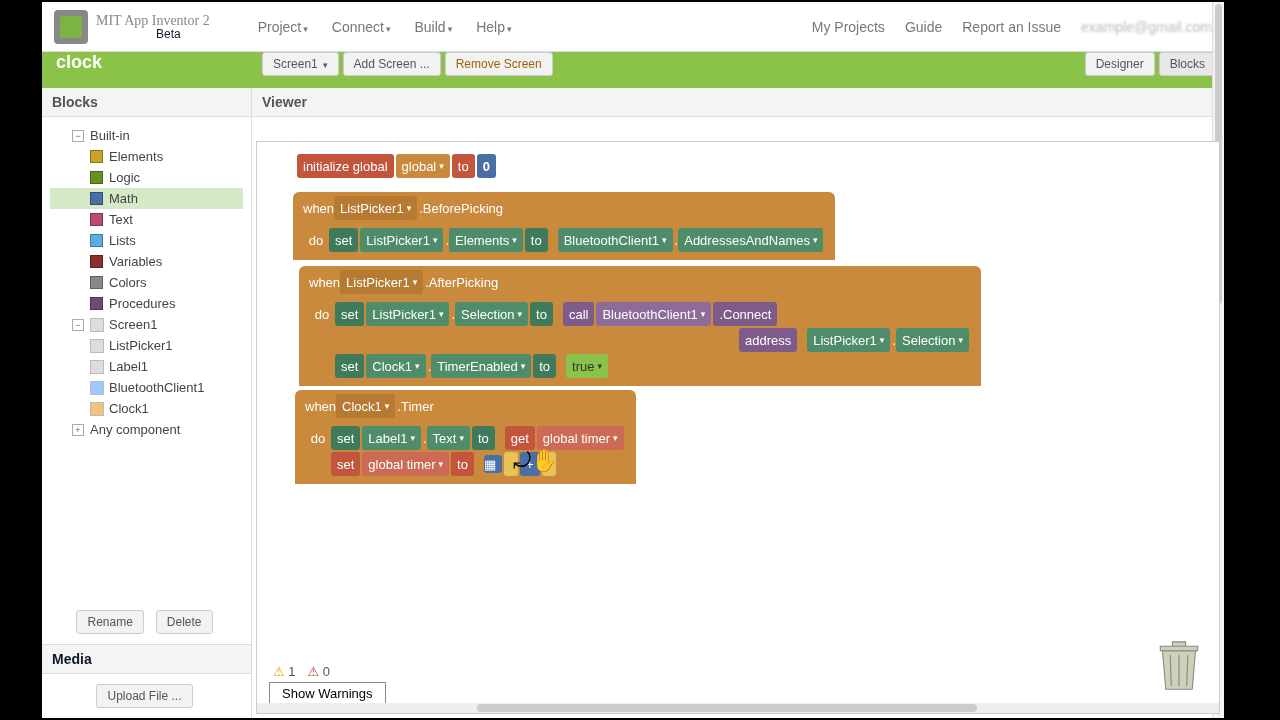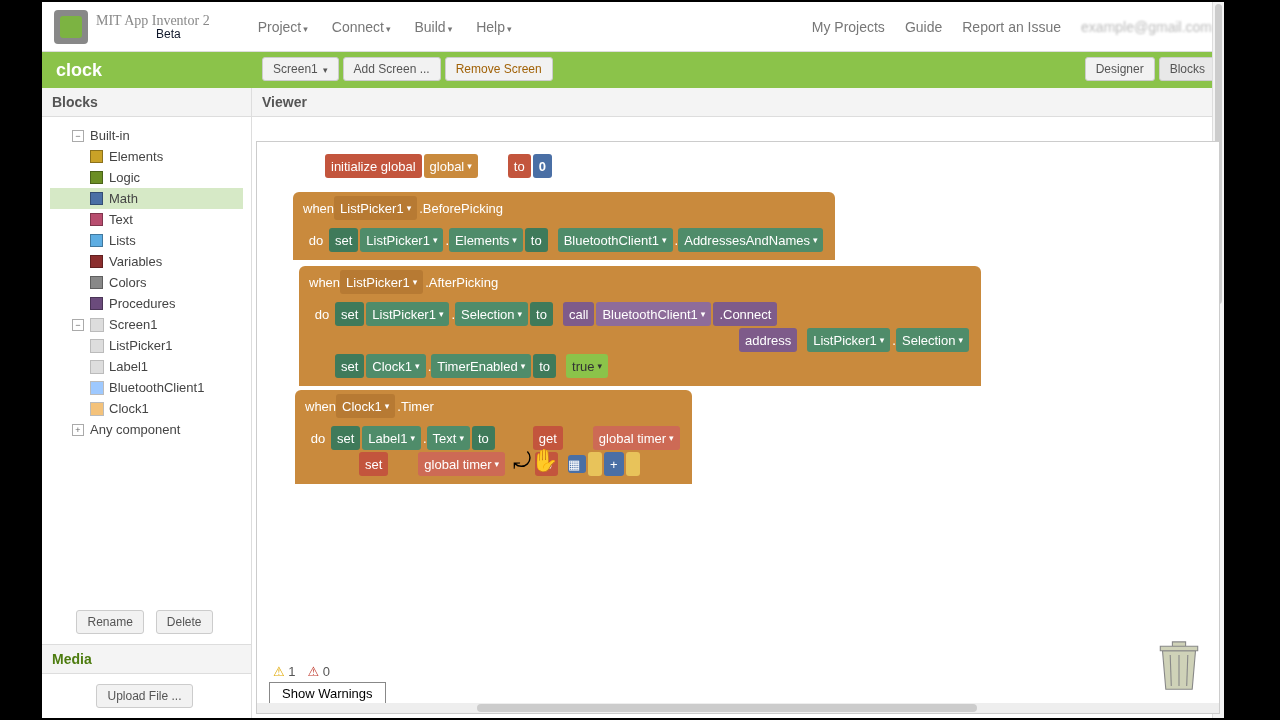--- a/index.html
+++ b/index.html
@@ -9,21 +9,21 @@
 .logo { width: 34px; height: 34px; background: #888; border-radius: 4px; margin-right: 8px; position: relative; }
 .logo::after { content: ""; position: absolute; top: 6px; left: 6px; right: 6px; bottom: 6px; background: #7cb342; border-radius: 3px; }
 .app-title { font-size: 14px; color: #888; font-family: Liberation Serif, serif; }
 .app-sub { font-size: 12px; color: #0f172a; margin-left: 60px; margin-top: -2px; }
 .title-wrap { display: flex; flex-direction: column; }
 .menus { display: flex; margin-left: 48px; gap: 24px; }
 .menu-item { font-size: 14px; color: #777; cursor: pointer; }
 .caret { font-size: 9px; margin-left: 2px; }
 .right-links { margin-left: auto; display: flex; gap: 20px; font-size: 14px; color: #777; }
 .right-links .user { color: #bbb; filter: blur(1px); }
-.greenbar { background: #8bc34a; height: 36px; display: flex; align-items: flex-end; padding: 7px 4px; }
+.greenbar { background: #8bc34a; height: 36px; display: flex; align-items: flex-start; padding: 0 4px; }
 .proj-name { color: #fff; font-size: 18px; font-weight: bold; margin-left: 10px; margin-right: 160px; }
 .btn { background: #f2f2f2; border: 1px solid #ccc; border-radius: 3px; padding: 4px 10px; font-size: 12px; color: #555; cursor: pointer; margin-right: 4px; }
 .btn.disabled { color: #a16207; }
 .btn.active { background: #e8e8e8; }
 .spacer { flex: 1; }
 .main { display: flex; height: calc(100% - 86px); }
 .left-panel { width: 210px; border-right: 1px solid #ddd; display: flex; flex-direction: column; }
 .panel-head { background: #f4f4f4; border-bottom: 1px solid #ddd; padding: 6px 10px; font-size: 14px; font-weight: bold; color: #555; }
 .tree { padding: 8px 8px; font-size: 13px; color: #444; flex: 1; overflow: auto; }
 .tree-row { display: flex; align-items: center; padding: 3px 0; cursor: pointer; }
@@ -37,35 +37,35 @@
 .swatch.pink { background: #b84d6f; }
 .swatch.cyan { background: #5dade2; }
 .swatch.gray { background: #888; }
 .swatch.brown { background: #8b2e2e; }
 .swatch.purple { background: #6b4b7c; }
 .comp-icon { width: 14px; height: 14px; margin-right: 5px; background: #ddd; border: 1px solid #bbb; }
 .comp-icon.blue { background: #9ec9ff; }
 .comp-icon.orange { background: #f4c27a; }
 .selected { background: #d6e9c6; }
 .bottom-btns { display: flex; justify-content: center; gap: 8px; padding: 10px; }
-.media-head { background: #f4f4f4; border-top: 1px solid #ddd; border-bottom: 1px solid #ddd; padding: 6px 10px; font-size: 14px; font-weight: bold; color: #4d7c0f; }
+.media-head { background: #f4f4f4; border-top: 1px solid #ddd; border-bottom: 1px solid #ddd; padding: 6px 10px; font-size: 14px; font-weight: bold; color: #0f172a; }
 .media-body { padding: 10px; display: flex; justify-content: center; }
 .viewer-panel { flex: 1; display: flex; flex-direction: column; gap: 20px; }
 .workspace { flex: 1; margin: 4px; border: 1px solid #ccc; position: relative; background: #fff; overflow: hidden; }
 .block { position: absolute; font-size: 13px; color: #fff; }
 .bl { display: inline-flex; align-items: center; height: 24px; padding: 0 6px; border-radius: 3px; margin-right: 2px; }
 .bl.dd::after { content: "▾"; font-size: 9px; margin-left: 3px; }
 .orange { background: #c98a3d; }
 .orange-d { background: #b77a33; }
 .green { background: #3f7a5a; }
 .green-l { background: #4f8c6a; }
 .blue { background: #4a6fa5; }
 .purple { background: #7e5b8a; }
 .lime { background: #8bc34a; color: #333; }
-.red { background: #c3553d; margin-left: 28px; }
+.red { background: #c3553d; }
 .row { display: flex; align-items: center; }
 .hat { border-radius: 6px 6px 0 0; padding: 4px 10px; }
 .body { padding: 4px 10px 8px 10px; }
 .bodylabel { width: 26px; text-align: center; }
 .notch { width: 8px; }
 .cursor { position: absolute; font-size: 22px; color: #000; pointer-events: none; }
 .status { position: absolute; left: 16px; bottom: 34px; font-size: 13px; color: #555; display: flex; align-items: center; gap: 12px; }
 .warn-icon { color: #e0a800; }
 .err-icon { color: #c0392b; }
 .showwarn { position: absolute; left: 12px; bottom: 8px; border: 1px solid #888; padding: 3px 12px; font-size: 13px; background: #fff; cursor: pointer; }

